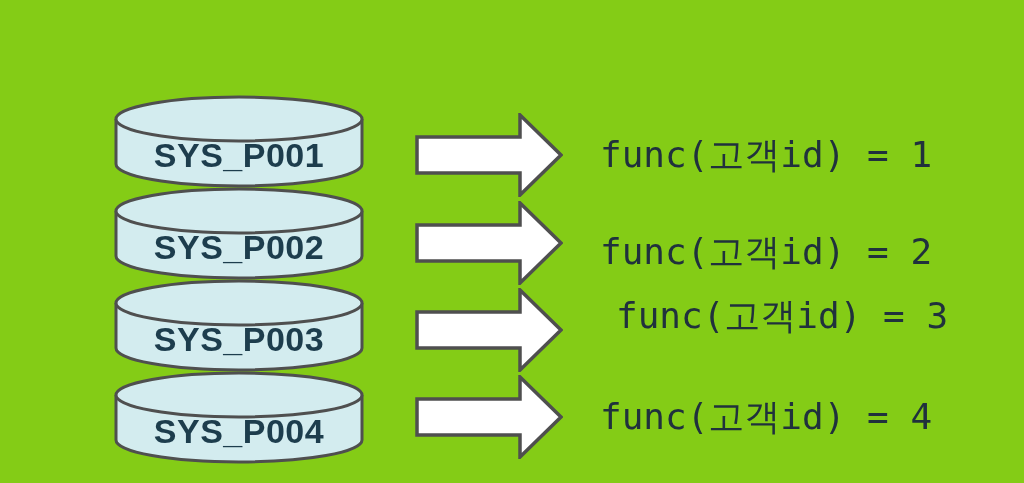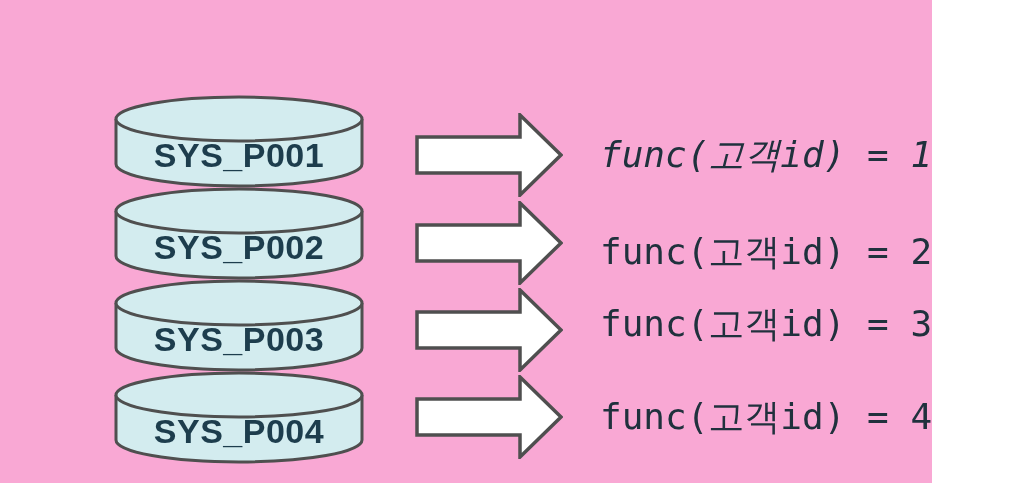--- a/index.html
+++ b/index.html
@@ -2,23 +2,23 @@
 <html><head>
 <meta charset="utf-8">
 <style>
   html, body {
     margin: 0;
     padding: 0;
     background: #ffffff;
   }
   .stage {
     position: relative;
-    width: 932px;
+    width: 1024px;
     height: 483px;
-    background: #f9a8d4;
+    background: #84cc16;
     overflow: hidden;
     font-family: "Liberation Sans", sans-serif;
   }
   .cylinder-stack {
     position: absolute;
     left: 110px;
     top: 94px;
     width: 258px;
     height: 378px;
   }
@@ -58,23 +58,23 @@
     line-height: 48px;
     font-family: "DejaVu Sans Mono", "Liberation Mono", monospace;
     font-size: 36px;
     color: #20313d;
     white-space: pre;
   }
   .row-1 { top: 113px; }
   .row-2 { top: 201px; }
   .row-3 { top: 288px; }
   .row-4 { top: 375px; }
-  .txt-1 { top: 131px; font-style: italic; }
+  .txt-1 { top: 131px; }
   .txt-2 { top: 228px; }
-  .txt-3 { top: 300px; }
+  .txt-3 { top: 292px; margin-left: 16px; }
   .txt-4 { top: 393px; text-align: center; }
 </style>
 </head>
 <body>
 
 <div class="stage">
 
   <svg class="cylinder-stack" viewBox="0 0 258 378">
 
     <g transform="translate(0,0)">

